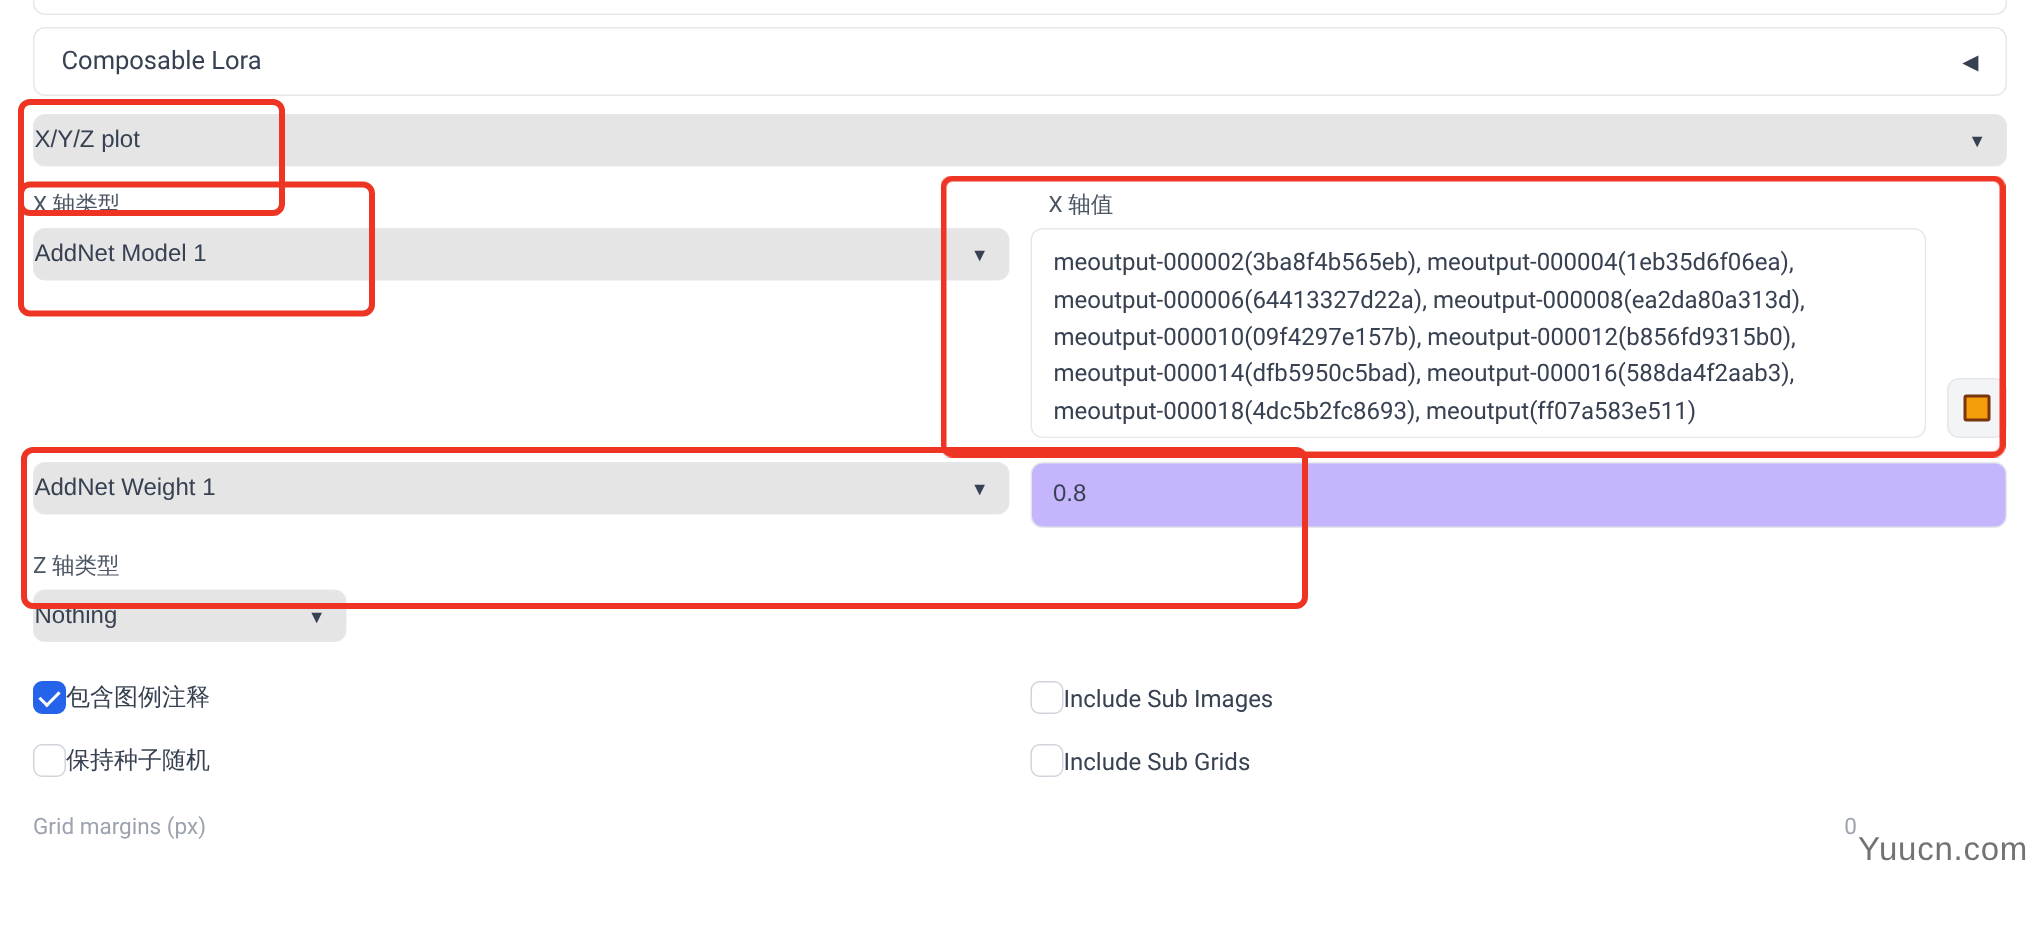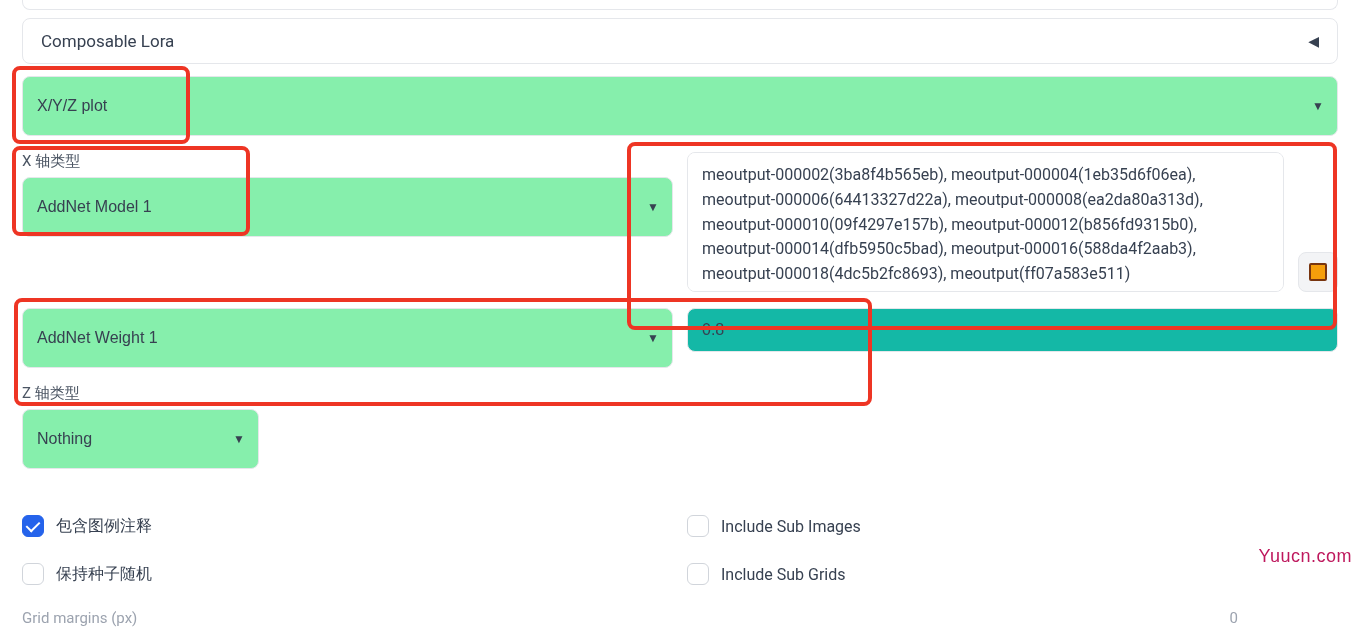--- a/index.html
+++ b/index.html
@@ -30,27 +30,27 @@
     margin-bottom: 6px;
     display: block;
   }
   .select-wrap {
     position: relative;
   }
   .select {
     width: 100%;
     border: 1px solid #e5e7eb;
     border-radius: 8px;
-    padding: 10px 14px;
-    font-size: 16px;
-    color: #374151;
-    background: #86efac;
+    padding: 10px 0;
+    font-size: 16px;
+    color: #374151;
+    background: #e5e5e5;
     appearance: none;
     cursor: pointer;
-    height: 60px;
+    height: 35px;
   }
   .select-caret {
     position: absolute;
     right: 14px;
     top: 50%;
     transform: translateY(-50%);
     pointer-events: none;
     font-size: 12px;
     color: #374151;
   }
@@ -74,21 +74,21 @@
     font-family: inherit;
     line-height: 1.55;
   }
   .input {
     width: 100%;
     border: 1px solid #e5e7eb;
     border-radius: 8px;
     padding: 10px 14px;
     font-size: 16px;
     color: #374151;
-    background: #14b8a6;
+    background: #c4b5fd;
     height: 44px;
   }
   .hl-red {
     position: absolute;
     border: 4px solid #ee3524;
     border-radius: 8px;
     pointer-events: none;
     z-index: 10;
   }
   .icon-btn {
@@ -105,22 +105,22 @@
   }
   .icon-square {
     width: 18px; height: 18px;
     background: #f59e0b;
     border: 2px solid #78350f;
     border-radius: 2px;
   }
   .checkbox-row {
     display: flex;
     align-items: center;
-    gap: 12px;
-    margin: 26px 0 20px 0;
+    gap: 0;
+    margin: 6px 0 20px 0;
   }
   .checkbox-row .cb {
     width: 22px; height: 22px;
     border: 1.5px solid #d1d5db;
     border-radius: 6px;
     display: flex;
     align-items: center;
     justify-content: center;
     cursor: pointer;
     flex-shrink: 0;
@@ -135,23 +135,23 @@
     border: solid #fff;
     border-width: 0 2.5px 2.5px 0;
     transform: rotate(45deg) translate(-1px,-1px);
   }
   .checkbox-row label { font-size: 16px; color: #374151; cursor: pointer; }
   .checks-container { display: flex; gap: 14px; padding: 8px 12px 0 12px; }
   .checks-col { flex: 1; }
   .watermark {
     position: fixed;
     right: 8px;
-    bottom: 64px;
-    color: #be185d;
-    font-size: 18px;
+    bottom: 52px;
+    color: #737373;
+    font-size: 22px;
     letter-spacing: 0.5px;
     font-family: Arial, sans-serif;
   }
   .grid-margins {
     padding: 4px 12px;
     color: #9ca3af;
     font-size: 15px;
     display:flex;
     justify-content:space-between;
   }
@@ -185,20 +185,21 @@
 <div class="row section" style="margin-top:12px; position:relative;">
   <div class="col" style="position:relative;">
     <span class="label">X 轴类型</span>
     <div class="select-wrap">
       <input class="select" readonly="" value="AddNet Model 1" style="">
       <span class="select-caret">▼</span>
     </div>
     <div class="hl-red" style="left:-10px; top:-6px; width:238px; height:90px;"></div>
   </div>
   <div class="col" style="position:relative;">
+    <span class="label" style="margin-left:12px;">X 轴值</span>
     <div style="display:flex; gap:10px; align-items:flex-start;">
       <textarea class="textarea" rows="5" style="flex: 1 1 0%; height: 140px;">meoutput-000002(3ba8f4b565eb), meoutput-000004(1eb35d6f06ea), meoutput-000006(64413327d22a), meoutput-000008(ea2da80a313d), meoutput-000010(09f4297e157b), meoutput-000012(b856fd9315b0), meoutput-000014(dfb5950c5bad), meoutput-000016(588da4f2aab3), meoutput-000018(4dc5b2fc8693), meoutput(ff07a583e511)</textarea>
       <div style="width:44px; position:relative; height:140px;">
         <div class="icon-btn" style="bottom:0; right:0;">
           <span class="icon-square"></span>
         </div>
       </div>
     </div>
     <div class="hl-red" style="left:-60px; top:-10px; width:710px; height:188px;"></div>
   </div>

